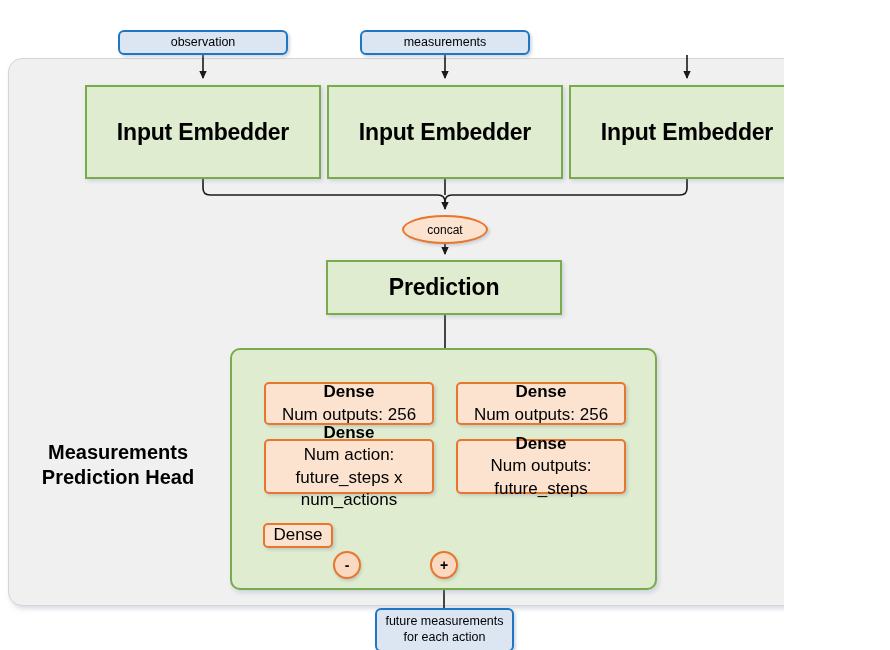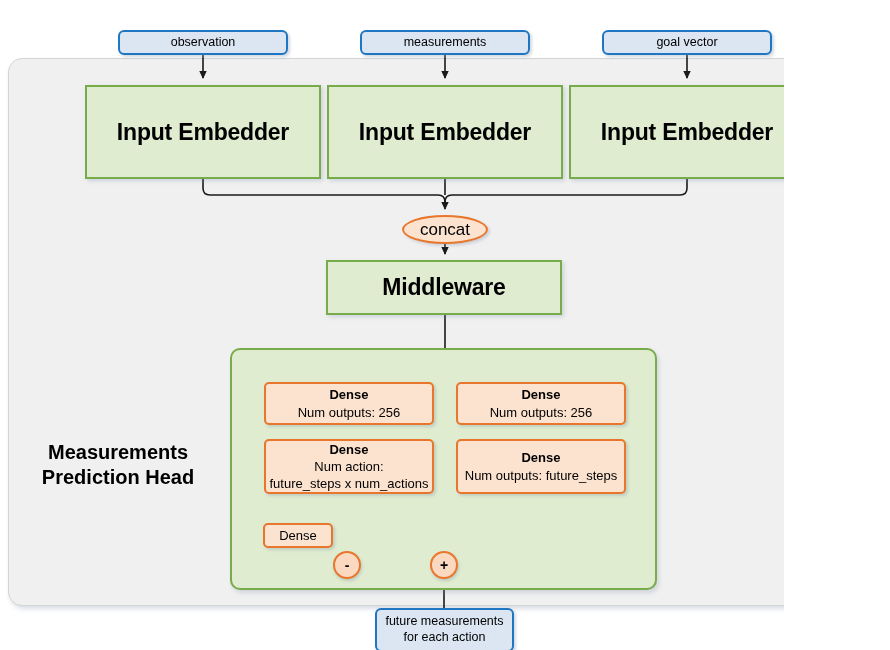--- a/index.html
+++ b/index.html
@@ -74,21 +74,21 @@
   .orange-box {
     background: #fce3d0;
     border: 2.5px solid #e8762c;
     border-radius: 5px;
     display: flex;
     flex-direction: column;
     align-items: center;
     justify-content: center;
     text-align: center;
     color: #000;
-    font-size: 13px;
+    font-size: 17px;
     line-height: 1.32;
     box-shadow: 2px 2px 3px rgba(130,145,170,0.33);
   }
   .orange-box .ttl { font-weight: bold; }
 
   
   .op-circle {
     background: #fbd9c1;
     border: 2.5px solid #e8762c;
     border-radius: 50%;
@@ -102,21 +102,21 @@
   }
 
   
   .concat-oval {
     background: #fce3d0;
     border: 2.5px solid #e8762c;
     border-radius: 50%;
     display: flex;
     align-items: center;
     justify-content: center;
-    font-size: 17px;
+    font-size: 12px;
     color: #000;
     box-shadow: 2px 2px 3px rgba(130,145,170,0.33);
   }
 
   
   .head-title {
     font-size: 20px;
     font-weight: bold;
     line-height: 1.25;
     text-align: center;
@@ -172,40 +172,37 @@
       <path d="M444,552 L444,597" marker-end="url(#ah)"></path>
     </g>
   </svg>
 
   <div class="abs io-box" style="left:118px; top:2px; width:170px; height:25px;">
     <span>observation</span>
   </div>
   <div class="abs io-box" style="left:360px; top:2px; width:170px; height:25px;">
     <span>measurements</span>
   </div>
-  <div class="abs io-box" style="left:602px; top:2px; width:170px; height:25px;">
-    <span>goal vector</span>
-  </div>
 
   <div class="abs green-box" style="left:85px; top:57px; width:236px; height:94px;">
     <span class="big-label">Input Embedder</span>
   </div>
   <div class="abs green-box" style="left:327px; top:57px; width:236px; height:94px;">
     <span class="big-label">Input Embedder</span>
   </div>
   <div class="abs green-box" style="left:569px; top:57px; width:236px; height:94px;">
     <span class="big-label">Input Embedder</span>
   </div>
 
   <div class="abs concat-oval" style="left:402px; top:187px; width:86px; height:29px;">
     <span>concat</span>
   </div>
 
   <div class="abs green-box" style="left:326px; top:232px; width:236px; height:55px;">
-    <span class="big-label">Middleware</span>
+    <span class="big-label">Prediction</span>
   </div>
 
   <div class="abs head-container" style="left:230px; top:320px; width:427px; height:242px;"></div>
 
   <div class="abs head-title" style="left:14px; top:412px; width:208px;">
     <div>Measurements</div>
     <div>Prediction Head</div>
   </div>
 
   <div class="abs orange-box" style="left:264px; top:354px; width:170px; height:43px;">

